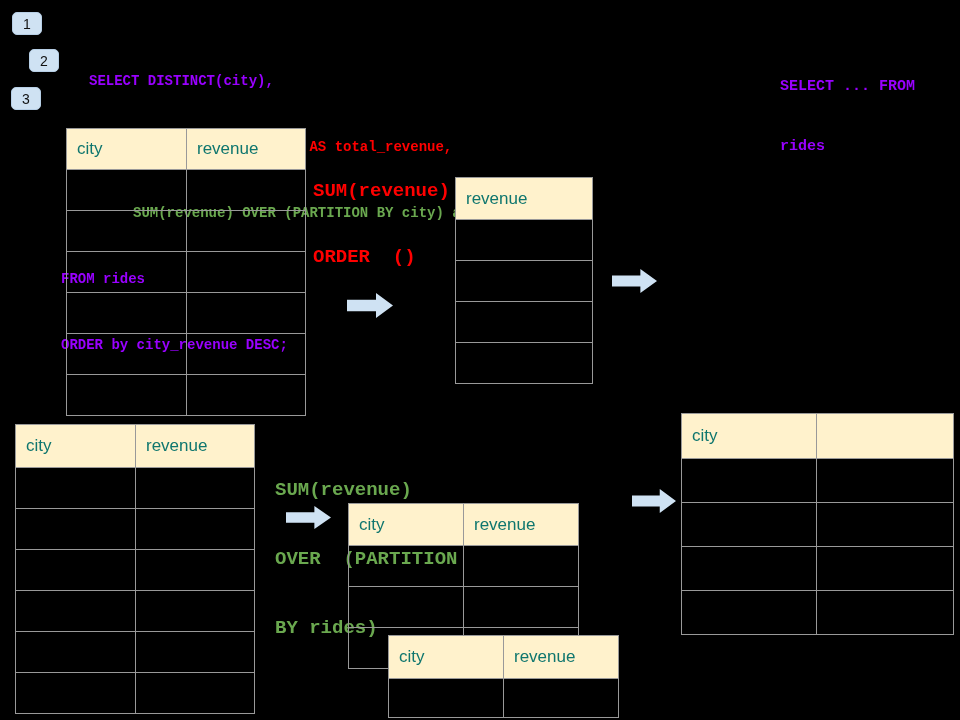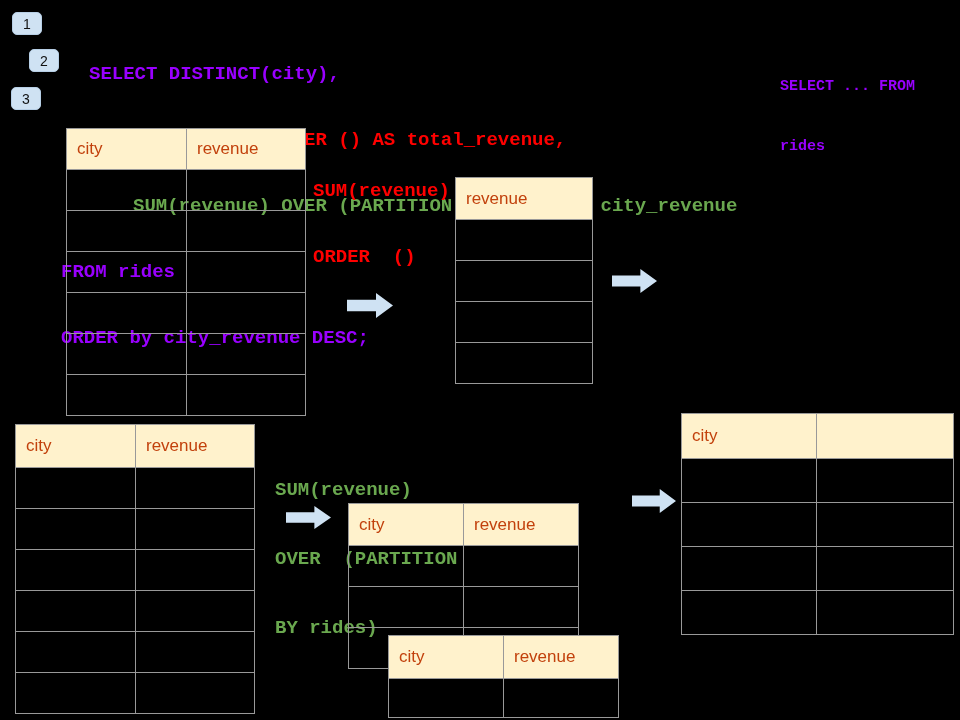--- a/index.html
+++ b/index.html
@@ -7,41 +7,41 @@
     --table-header-bg:#FFF2CC; --table-border:#999999;
     --arrow-fill:#CFE2F3; --badge-bg:#CFE2F3; --background:#000000;
   }
   html,body{margin:0;padding:0;background:var(--background);}
   .canvas{position:relative;width:960px;height:720px;background:var(--background);
           overflow:hidden;font-family:"Liberation Sans",sans-serif;}
 
   
   .code{position:absolute;font-family:"Liberation Mono","DejaVu Sans Mono",monospace;
         font-weight:bold;white-space:pre;}
-  .sql-block{left:0;top:19px;font-size:19px;line-height:22px;}
+  .sql-block{left:0;top:26px;font-size:14px;line-height:22px;}
   .sql-block .ln{height:22px;}
   .ind-a{padding-left:89px;} .ind-b{padding-left:133px;} .ind-c{padding-left:61px;}
   .c-purple{color:var(--purple);} .c-red{color:var(--red);} .c-green{color:var(--green);}
 
   .side-note{left:780px;top:37px;font-size:15px;line-height:20px;color:var(--purple);}
   .lbl-total{left:313px;top:136px;font-size:19px;line-height:22px;color:var(--red);}
   .lbl-partition{left:275px;top:433px;font-size:19px;line-height:23px;color:var(--green);}
 
   
   .badge{position:absolute;width:30px;height:23px;background:var(--badge-bg);
          border:1px solid #b7cfe6;border-radius:5px;box-sizing:border-box;
          display:flex;align-items:center;justify-content:center;
          font-size:14px;color:#111;}
   #badge1{left:12px;top:12px;} #badge2{left:29px;top:49px;} #badge3{left:11px;top:87px;}
 
   
   .tbl{position:absolute;border:1px solid var(--table-border);box-sizing:content-box;}
   .hd{display:flex;background:var(--table-header-bg);}
   .hcell{display:flex;align-items:center;padding-left:10px;box-sizing:border-box;
-         font-size:17px;color:#c2410c;}
+         font-size:17px;color:#0f766e;}
   .row{display:flex;border-top:1px solid var(--table-border);box-sizing:border-box;}
   .cell{box-sizing:border-box;height:100%;}
   .div-r{border-right:1px solid var(--table-border);}
 
   #tbl-src-top{left:66px;top:128px;width:238px;}
   #tbl-src-top .hd{height:40px;} #tbl-src-top .row{height:41px;}
   #tbl-src-top .col1{width:120px;} #tbl-src-top .col2{flex:1;}
 
   #tbl-total{left:455px;top:177px;width:136px;}
   #tbl-total .hd{height:41px;} #tbl-total .row{height:41px;}

